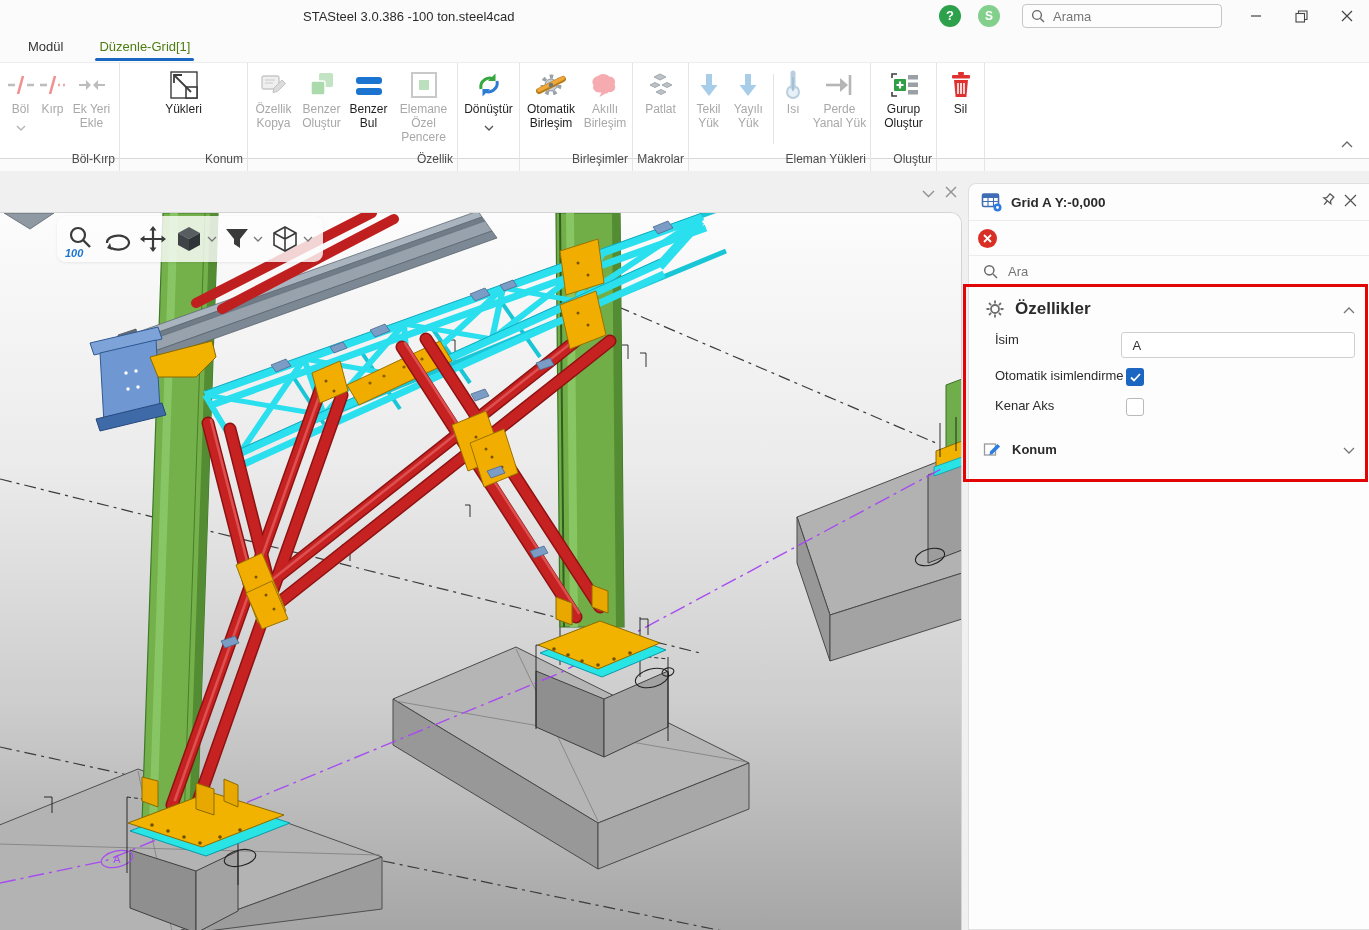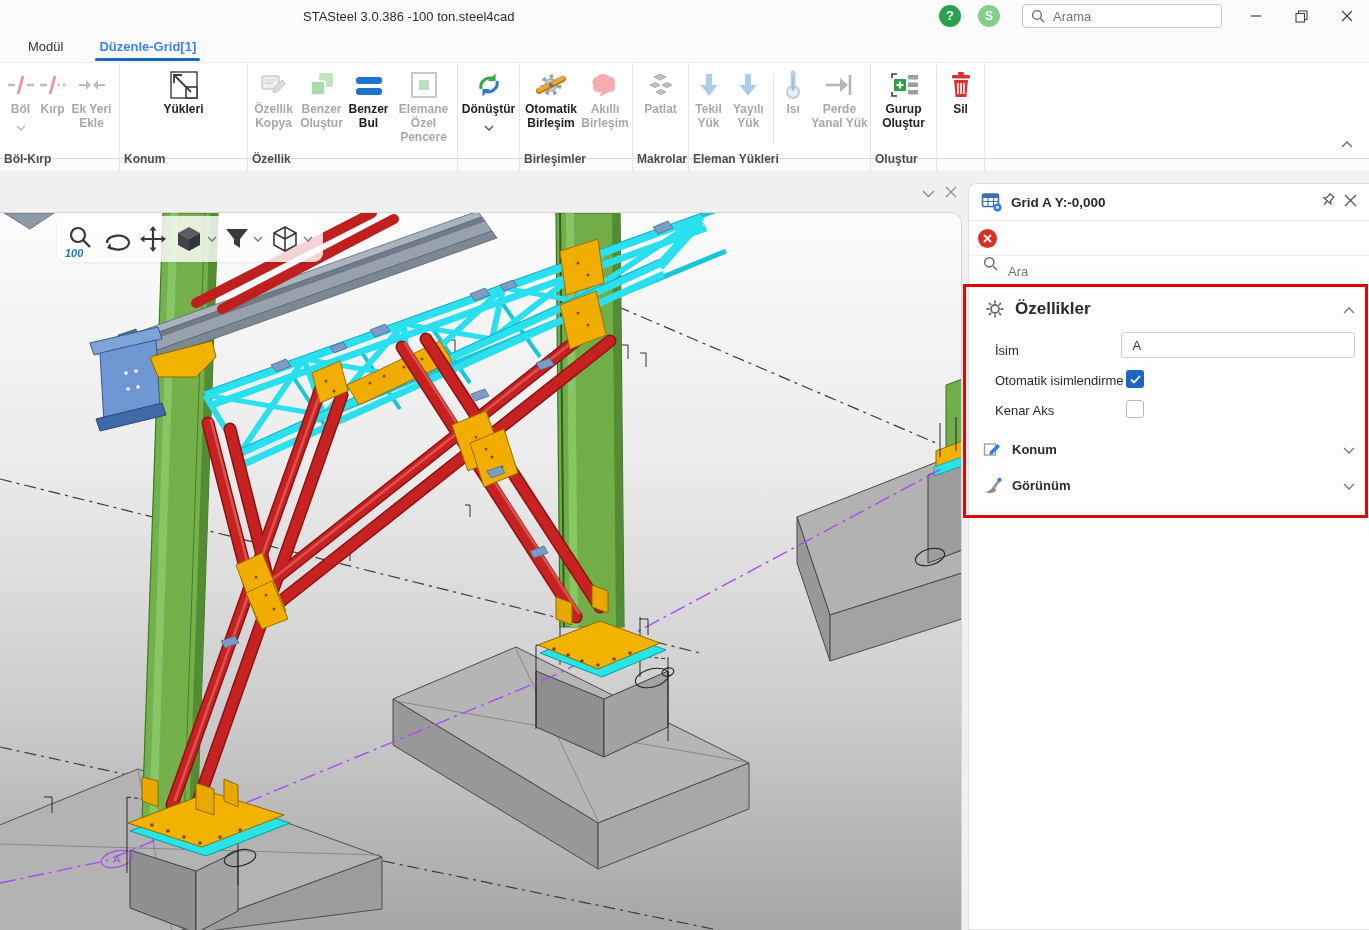--- a/index.html
+++ b/index.html
@@ -14,29 +14,29 @@
     background:#2da04b; color:#fff; font-size:13px; font-weight:bold; text-align:center; line-height:22px; }
   .avatar-circle { position:absolute; left:978px; top:5px; width:22px; height:22px; border-radius:50%;
     background:#83cf8c; color:#fff; font-size:12px; font-weight:bold; text-align:center; line-height:22px; }
   .title-search { position:absolute; left:1022px; top:4px; width:200px; height:24px; border:1px solid #c6c6c6;
     border-radius:4px; background:#fdfdfd; display:flex; align-items:center; padding:0 8px; gap:8px; }
   .title-search input { border:none; outline:none; background:transparent; font-size:13px; color:#444; width:130px; }
   .winbtn { position:absolute; top:0; width:44px; height:32px; display:flex; align-items:center; justify-content:center; color:#444; }
   
   .menubar { position:absolute; left:16px; top:32px; width:1369px; height:30px; background:#fbfbfb; display:flex; gap:28px; padding-left:8px; }
   .menu-tab { position:relative; font-size:13px; color:#333; padding:7px 4px; }
-  .menu-tab.active { font-weight:bold; color:#3b82f6; }
+  .menu-tab.active { font-weight:normal; color:#4d7c0f; }
   .menu-tab.active::after { content:""; position:absolute; left:0; right:0; bottom:1px; height:3px; background:#1766c2; border-radius:2px; }
 
   
-  .ribbon { position:absolute; left:0; top:62px; width:1369px; height:97px; background:#fff; border-bottom:1px solid #d8d8d8; border-top:1px solid #ededed;font-weight:bold; }
+  .ribbon { position:absolute; left:0; top:62px; width:1369px; height:97px; background:#fff; border-bottom:1px solid #d8d8d8; border-top:1px solid #ededed; }
   .rgroups { display:flex; height:108px; }
   .rgroup { display:flex; flex-direction:column; border-right:1px solid #e4e4e4; height:100%; }
   .rbuttons { flex:1; display:flex; justify-content:center; padding:3px 1px 0; }
-  .rlabel { text-align:left; font-size:12px; color:#4c4c4c; padding:1px 4px 5px; white-space:nowrap; }
+  .rlabel { text-align:right; font-size:12px; color:#4c4c4c; padding:1px 4px 5px; white-space:nowrap; }
   .rbtn { display:flex; flex-direction:column; align-items:center; padding:2px 1px; border-radius:3px; }
   .rbtn .ric { height:34px; display:flex; align-items:center; justify-content:center; }
   .rbtn .rtx { font-size:12px; line-height:14px; text-align:center; color:#1f1f1f; }
   .rbtn.disabled .rtx { color:#a8a8a8; }
   .chev-dn { margin-top:1px; }
   .vsep { width:1px; background:#e4e4e4; height:70px; align-self:center; margin:0 3px; }
   .ribbon-collapse { position:absolute; right:16px; bottom:6px; }
   .w30{width:32px} .w46{width:46px} .w66{width:66px} .w54{width:56px} .w48{width:48px}
   .w44{width:46px} .w64{width:64px} .w58{width:58px} .w50{width:50px} .w40{width:40px} .w34{width:36px} .w60{width:62px}
 
@@ -52,27 +52,27 @@
   .zoom-val { position:absolute; left:-2px; bottom:-6px; color:#1b74cf; font-size:11px; font-weight:bold; }
 
   
   .panel { position:absolute; left:968px; top:12px; width:401px; height:747px; background:#fdfdfd;
     border:1px solid #e0e0e0; border-right:none; border-radius:8px 0 0 0; }
   .panel-header { display:flex; align-items:center; height:36px; padding:0 12px; gap:8px; }
   .panel-title { font-size:13.5px; font-weight:bold; color:#2b2b2b; flex:1; }
   .hairline { height:1px; background:#ececec; }
   .cancel-row { height:34px; display:flex; align-items:center; padding:0 9px; }
   .cancel-btn { width:19px; height:19px; border-radius:50%; background:#d93025; display:flex; align-items:center; justify-content:center; }
-  .psearch { height:30px; display:flex; gap:10px; padding:0 14px; }
+  .psearch { height:30px; display:flex; align-items:center; gap:10px; padding:0 14px; }
   .psearch input { border:none; outline:none; background:transparent; font-size:13px; color:#666; width:200px; }
   .props-wrap { position:relative; margin-top:1px; padding:4px 0 12px; }
   .annotation { position:absolute; left:-6px; right:1px; top:-3px; bottom:-3px; border:3px solid #e30505; pointer-events:none; }
   .sec-header { display:flex; align-items:center; gap:10px; padding:8px 14px 8px 16px; }
   .sec-header .sec-title { flex:1; font-size:17px; font-weight:bold; color:#2b2b2b; }
-  .field-row { display:flex; align-items:flex-end; padding:5px 14px 5px 26px; min-height:30px; }
+  .field-row { display:flex; align-items:flex-start; padding:5px 14px 5px 26px; min-height:30px; }
   .field-label { font-size:13px; color:#2b2b2b; width:129px; }
   .field-row input[type=text] { width:238px; height:26px; border:1px solid #cfcfcf; border-radius:3px;
     font-size:13px; color:#333; padding:0 10px; outline:none; }
   .checkbox { width:18px; height:18px; border-radius:3px; }
   .checkbox.checked { background:#1b66c0; display:flex; align-items:center; justify-content:center; }
   .checkbox.unchecked { background:#fff; border:1px solid #b9b9b9; }
   .subsec { display:flex; align-items:center; gap:10px; padding:9px 14px 9px 14px; }
   .subsec .sub-title { flex:1; font-size:13px; font-weight:bold; color:#2b2b2b; }
 </style>
 </head>
@@ -728,28 +728,17 @@
           <svg width="19" height="18" viewBox="0 0 19 18">
             <rect x="1.5" y="4" width="11" height="11" fill="#fff" stroke="#9a9a9a" stroke-width="1.3"></rect>
             <path d="M7 11.5L14.5 4l2.6 2.6L9.6 14.1 6.5 15z" fill="#2f7de0"></path>
           </svg>
           <span class="sub-title">Konum</span>
           <span><svg width="12" height="7">
                 <path d="M1 1l5 5 5-5" fill="none" stroke="#777" stroke-width="1.3"></path>
               </svg></span>
         </div>
 
-        <div class="subsec">
-          <svg width="19" height="18" viewBox="0 0 19 18">
-            <path d="M2 16q6-1 8-5.5l3.5 3.5Q10 18.5 2 16z" fill="#8a8a8a"></path>
-            <path d="M10 10.5L15.5 3l2 2-5.5 7.5z" fill="#9a9a9a"></path>
-            <circle cx="16.5" cy="3.8" r="2.1" fill="#2f7de0"></circle>
-          </svg>
-          <span class="sub-title">Görünüm</span>
-          <span><svg width="12" height="7">
-                <path d="M1 1l5 5 5-5" fill="none" stroke="#777" stroke-width="1.3"></path>
-              </svg></span>
-        </div>
       </div>
     </div>
 
   </div>
 </div>
 
 </body></html>

